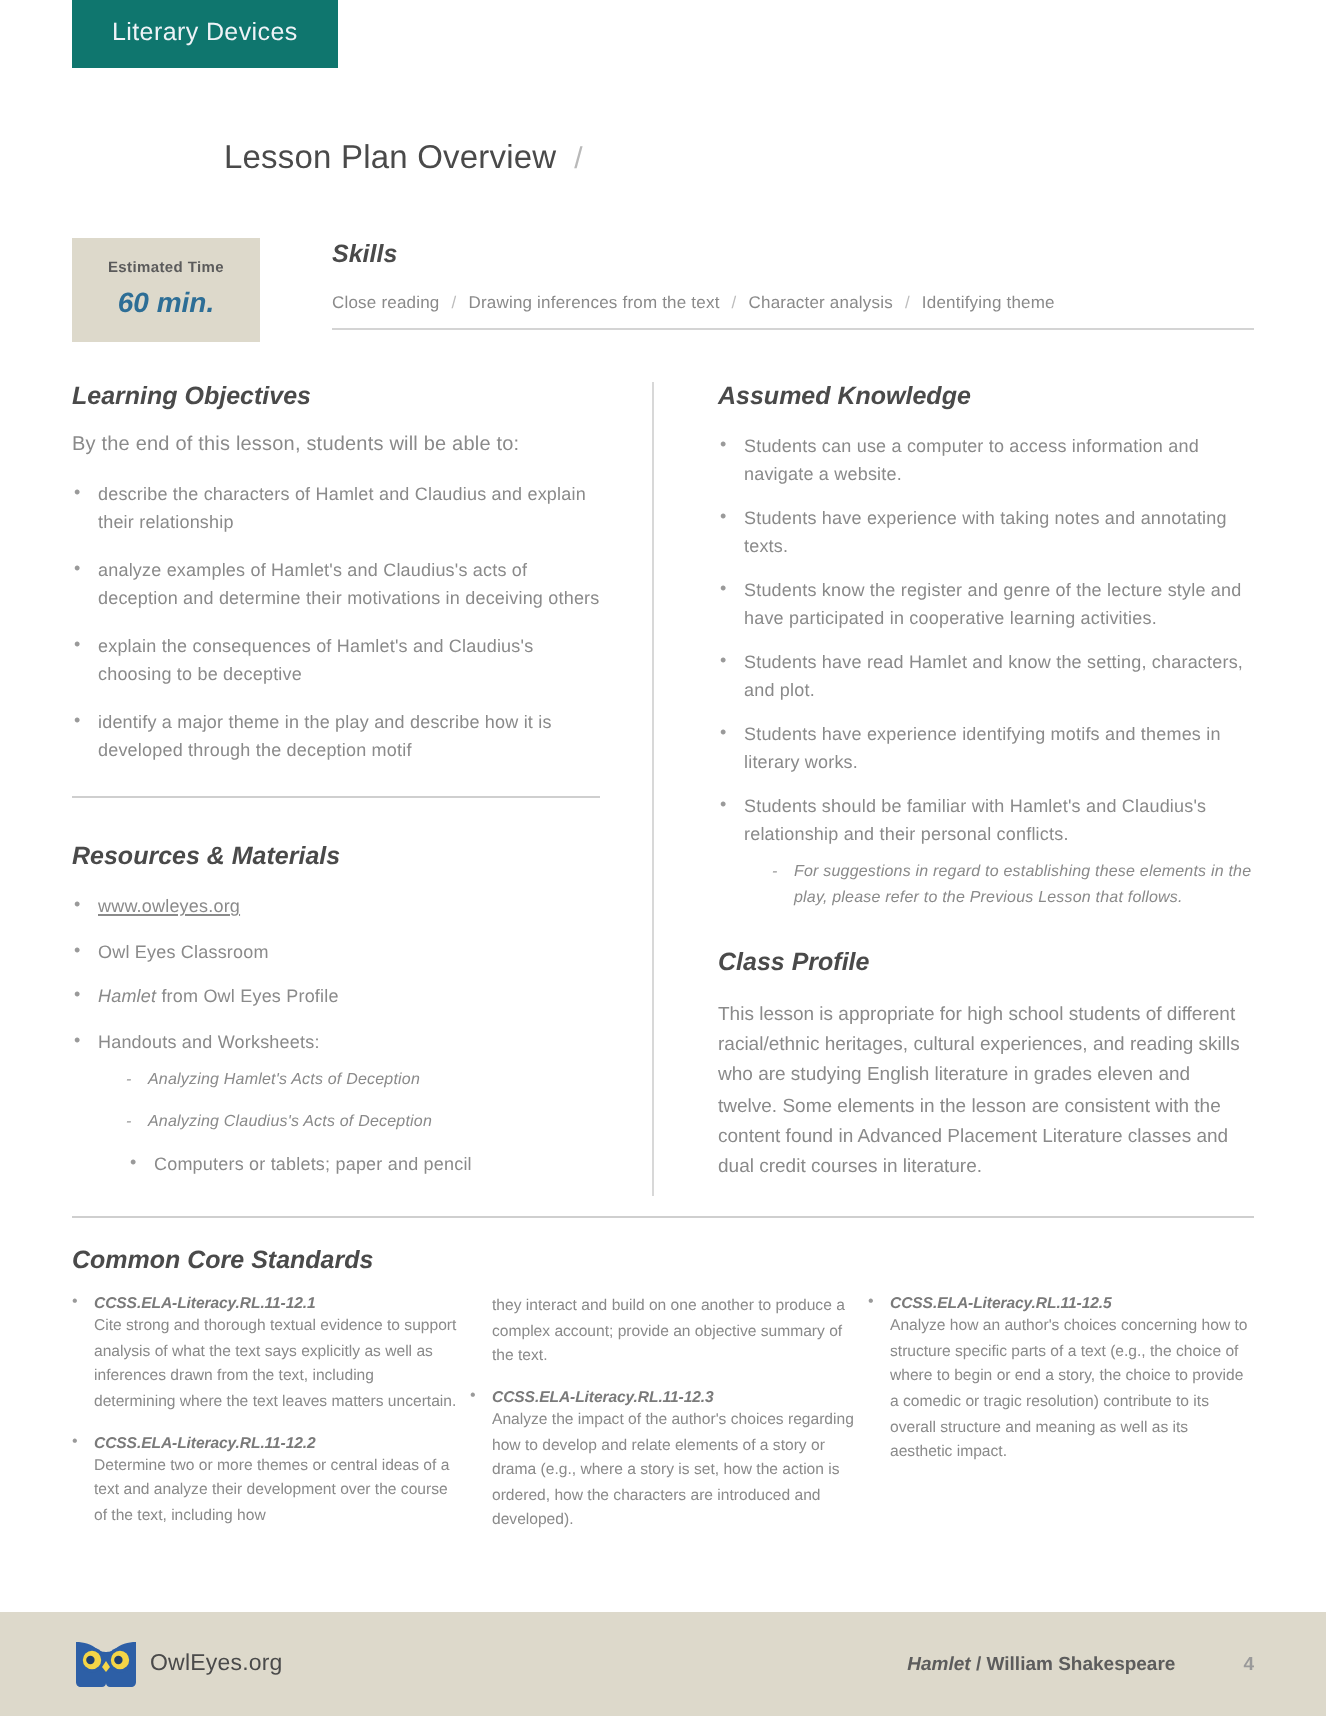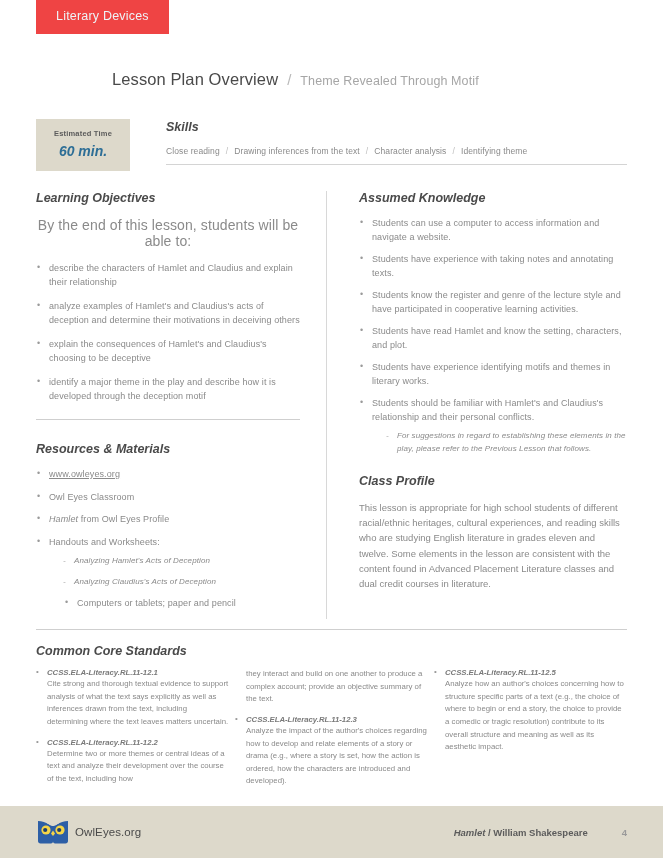--- a/index.html
+++ b/index.html
@@ -23,21 +23,21 @@
   }
 
   
   .topbar {
     height: 38px;
     padding-left: 36px;
     box-sizing: border-box;
   }
   .category-badge {
     display: inline-block;
-    background: #ef4444;
+    background: #0f766e;
     color: #eef3f7;
     font-size: 12.5px;
     letter-spacing: .2px;
     padding: 10px 20px 11px 20px;
     line-height: 1;
   }
 
   
   .title-row {
     margin-top: 32px;
@@ -136,25 +136,24 @@
   }
 
   .sec-title {
     font-size: 12.5px;
     font-style: italic;
     font-weight: bold;
     color: #4a4a4a;
     margin-bottom: 12px;
   }
   .intro-line {
-    font-size: 14px;
+    font-size: 10px;
     color: #8a8a8a;
     margin-bottom: 13px;
     letter-spacing: .1px;
-    text-align: center;
   }
 
   ul.bul {
     list-style: none;
     margin: 0;
     padding: 0;
   }
   ul.bul > li {
     position: relative;
     padding-left: 13px;
@@ -338,21 +337,20 @@
 
 <div class="page">
 
   <div class="topbar">
     <span class="category-badge">Literary Devices</span>
   </div>
 
   <div class="title-row">
     <span class="title-main">Lesson Plan Overview</span>
     <span class="title-sep">/</span>
-    <span class="title-sub">Theme Revealed Through Motif</span>
   </div>
 
   <div class="strip">
     <div class="time-box">
       <div class="time-label">Estimated Time</div>
       <div class="time-value">60 min.</div>
     </div>
     <div class="skills-block">
       <div class="skills-title">Skills</div>
       <div class="skills-list">

